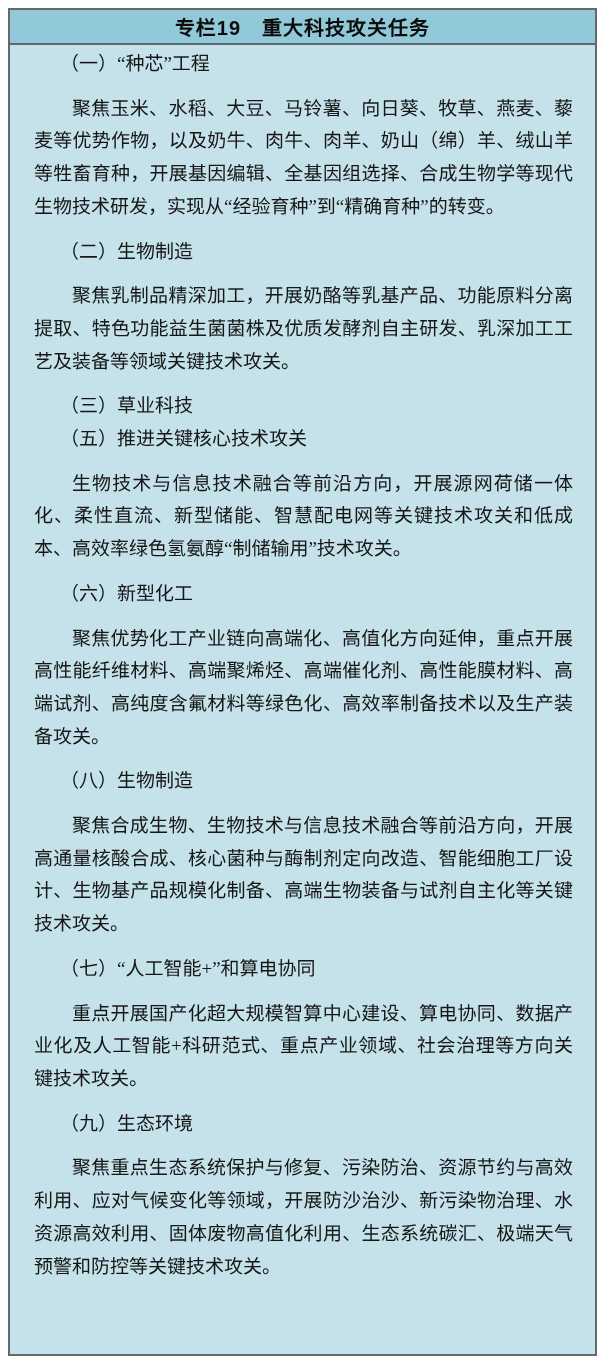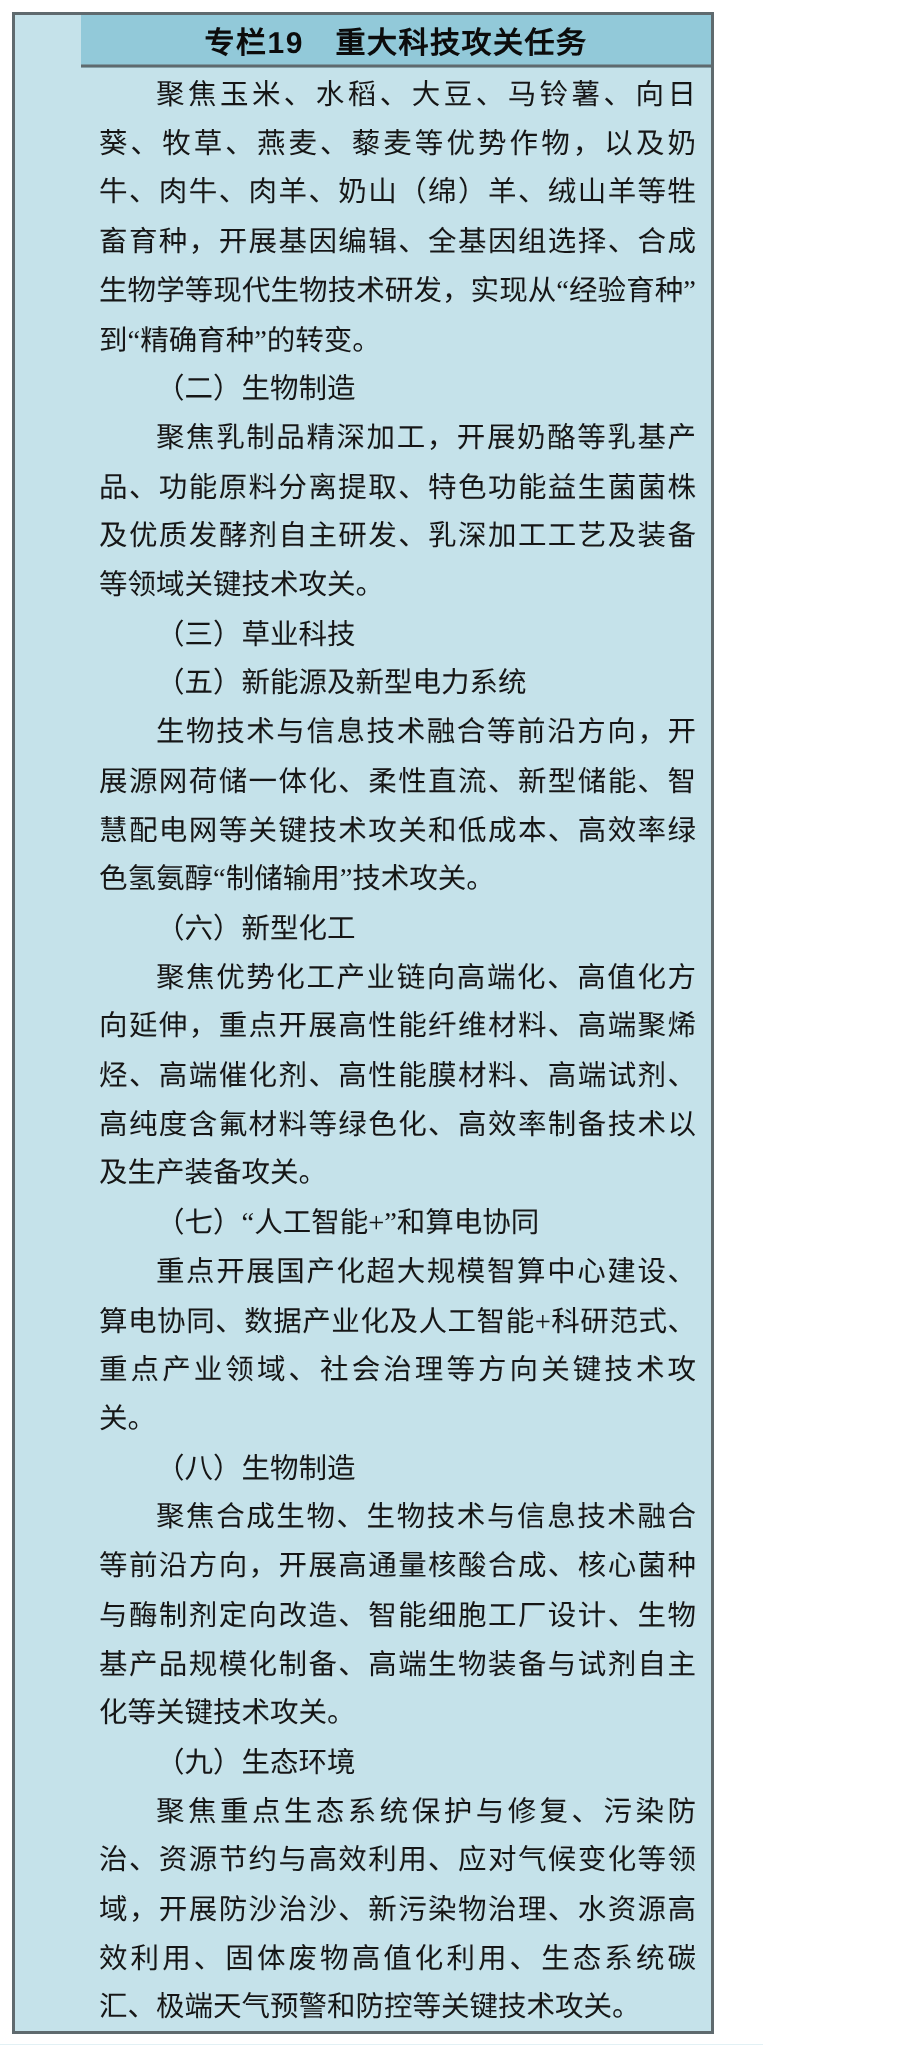--- a/index.html
+++ b/index.html
@@ -14,27 +14,26 @@
     font-family: "Liberation Serif", serif;
     --border-color: #5f6a6e;
     --header-bg: #92c9d9;
     --body-bg: #c5e2ea;
     --text-color: #161616;
   }
   .panel {
     position: absolute;
     left: 8px;
     top: 8px;
-    width: 468px;
+    width: 589px;
     height: 1348px;
     box-sizing: border-box;
     border: 2px solid var(--border-color);
     background: var(--body-bg);
     overflow: hidden;
-    padding-left: 44px;
   }
   .panel-header {
     box-sizing: border-box;
     height: 35px;
     background: var(--header-bg);
     border-bottom: 2px solid var(--border-color);
     display: flex;
     align-items: center;
     justify-content: center;
     font-family: "Liberation Sans", sans-serif;
@@ -49,66 +48,67 @@
     font-size: 19px;
     line-height: 32.7px;
     color: var(--text-color);
     text-align: justify;
   }
   .section-heading {
     text-indent: 2em;
     font-weight: 400;
   }
   .section-body {
-    margin: 0;
+    margin: 12px;
     text-indent: 2em;
   }
 </style>
 </head>
 <body style="--border-color: #5f6a6e; --header-bg: #92c9d9; --body-bg: #c5e2ea; --text-color: #161616;">
 
 <div class="panel">
   <div class="panel-header">
     <span>专栏19　重大科技攻关任务</span>
   </div>
   <div class="panel-body">
   <section class="section">
+    <div class="section-heading">（一）“种芯”工程</div>
     <p class="section-body">聚焦玉米、水稻、大豆、马铃薯、向日葵、牧草、燕麦、藜麦等优势作物，以及奶牛、肉牛、肉羊、奶山（绵）羊、绒山羊等牲畜育种，开展基因编辑、全基因组选择、合成生物学等现代生物技术研发，实现从“经验育种”到“精确育种”的转变。</p>
   </section>
 
   <section class="section">
     <div class="section-heading">（二）生物制造</div>
     <p class="section-body">聚焦乳制品精深加工，开展奶酪等乳基产品、功能原料分离提取、特色功能益生菌菌株及优质发酵剂自主研发、乳深加工工艺及装备等领域关键技术攻关。</p>
   </section>
 
   <section class="section">
     <div class="section-heading">（三）草业科技</div>
   </section>
 
   <section class="section">
   </section>
 
   <section class="section">
-    <div class="section-heading">（五）新能源及新型电力系统</div>
+    <div class="section-heading">（五）推进关键核心技术攻关</div>
     <p class="section-body">生物技术与信息技术融合等前沿方向，开展源网荷储一体化、柔性直流、新型储能、智慧配电网等关键技术攻关和低成本、高效率绿色氢氨醇“制储输用”技术攻关。</p>
   </section>
 
   <section class="section">
     <div class="section-heading">（六）新型化工</div>
     <p class="section-body">聚焦优势化工产业链向高端化、高值化方向延伸，重点开展高性能纤维材料、高端聚烯烃、高端催化剂、高性能膜材料、高端试剂、高纯度含氟材料等绿色化、高效率制备技术以及生产装备攻关。</p>
   </section>
 
   <section class="section">
-    <div class="section-heading">（七）“人工智能+”和算电协同</div>
-    <p class="section-body">重点开展国产化超大规模智算中心建设、算电协同、数据产业化及人工智能+科研范式、重点产业领域、社会治理等方向关键技术攻关。</p>
+    <div class="section-heading">（八）生物制造</div>
+    <p class="section-body">聚焦合成生物、生物技术与信息技术融合等前沿方向，开展高通量核酸合成、核心菌种与酶制剂定向改造、智能细胞工厂设计、生物基产品规模化制备、高端生物装备与试剂自主化等关键技术攻关。</p>
   </section>
 
   <section class="section">
-    <div class="section-heading">（八）生物制造</div>
-    <p class="section-body">聚焦合成生物、生物技术与信息技术融合等前沿方向，开展高通量核酸合成、核心菌种与酶制剂定向改造、智能细胞工厂设计、生物基产品规模化制备、高端生物装备与试剂自主化等关键技术攻关。</p>
+    <div class="section-heading">（七）“人工智能+”和算电协同</div>
+    <p class="section-body">重点开展国产化超大规模智算中心建设、算电协同、数据产业化及人工智能+科研范式、重点产业领域、社会治理等方向关键技术攻关。</p>
   </section>
 
   <section class="section">
     <div class="section-heading">（九）生态环境</div>
     <p class="section-body">聚焦重点生态系统保护与修复、污染防治、资源节约与高效利用、应对气候变化等领域，开展防沙治沙、新污染物治理、水资源高效利用、固体废物高值化利用、生态系统碳汇、极端天气预警和防控等关键技术攻关。</p>
   </section>
 
 </div>
 </div>
 

